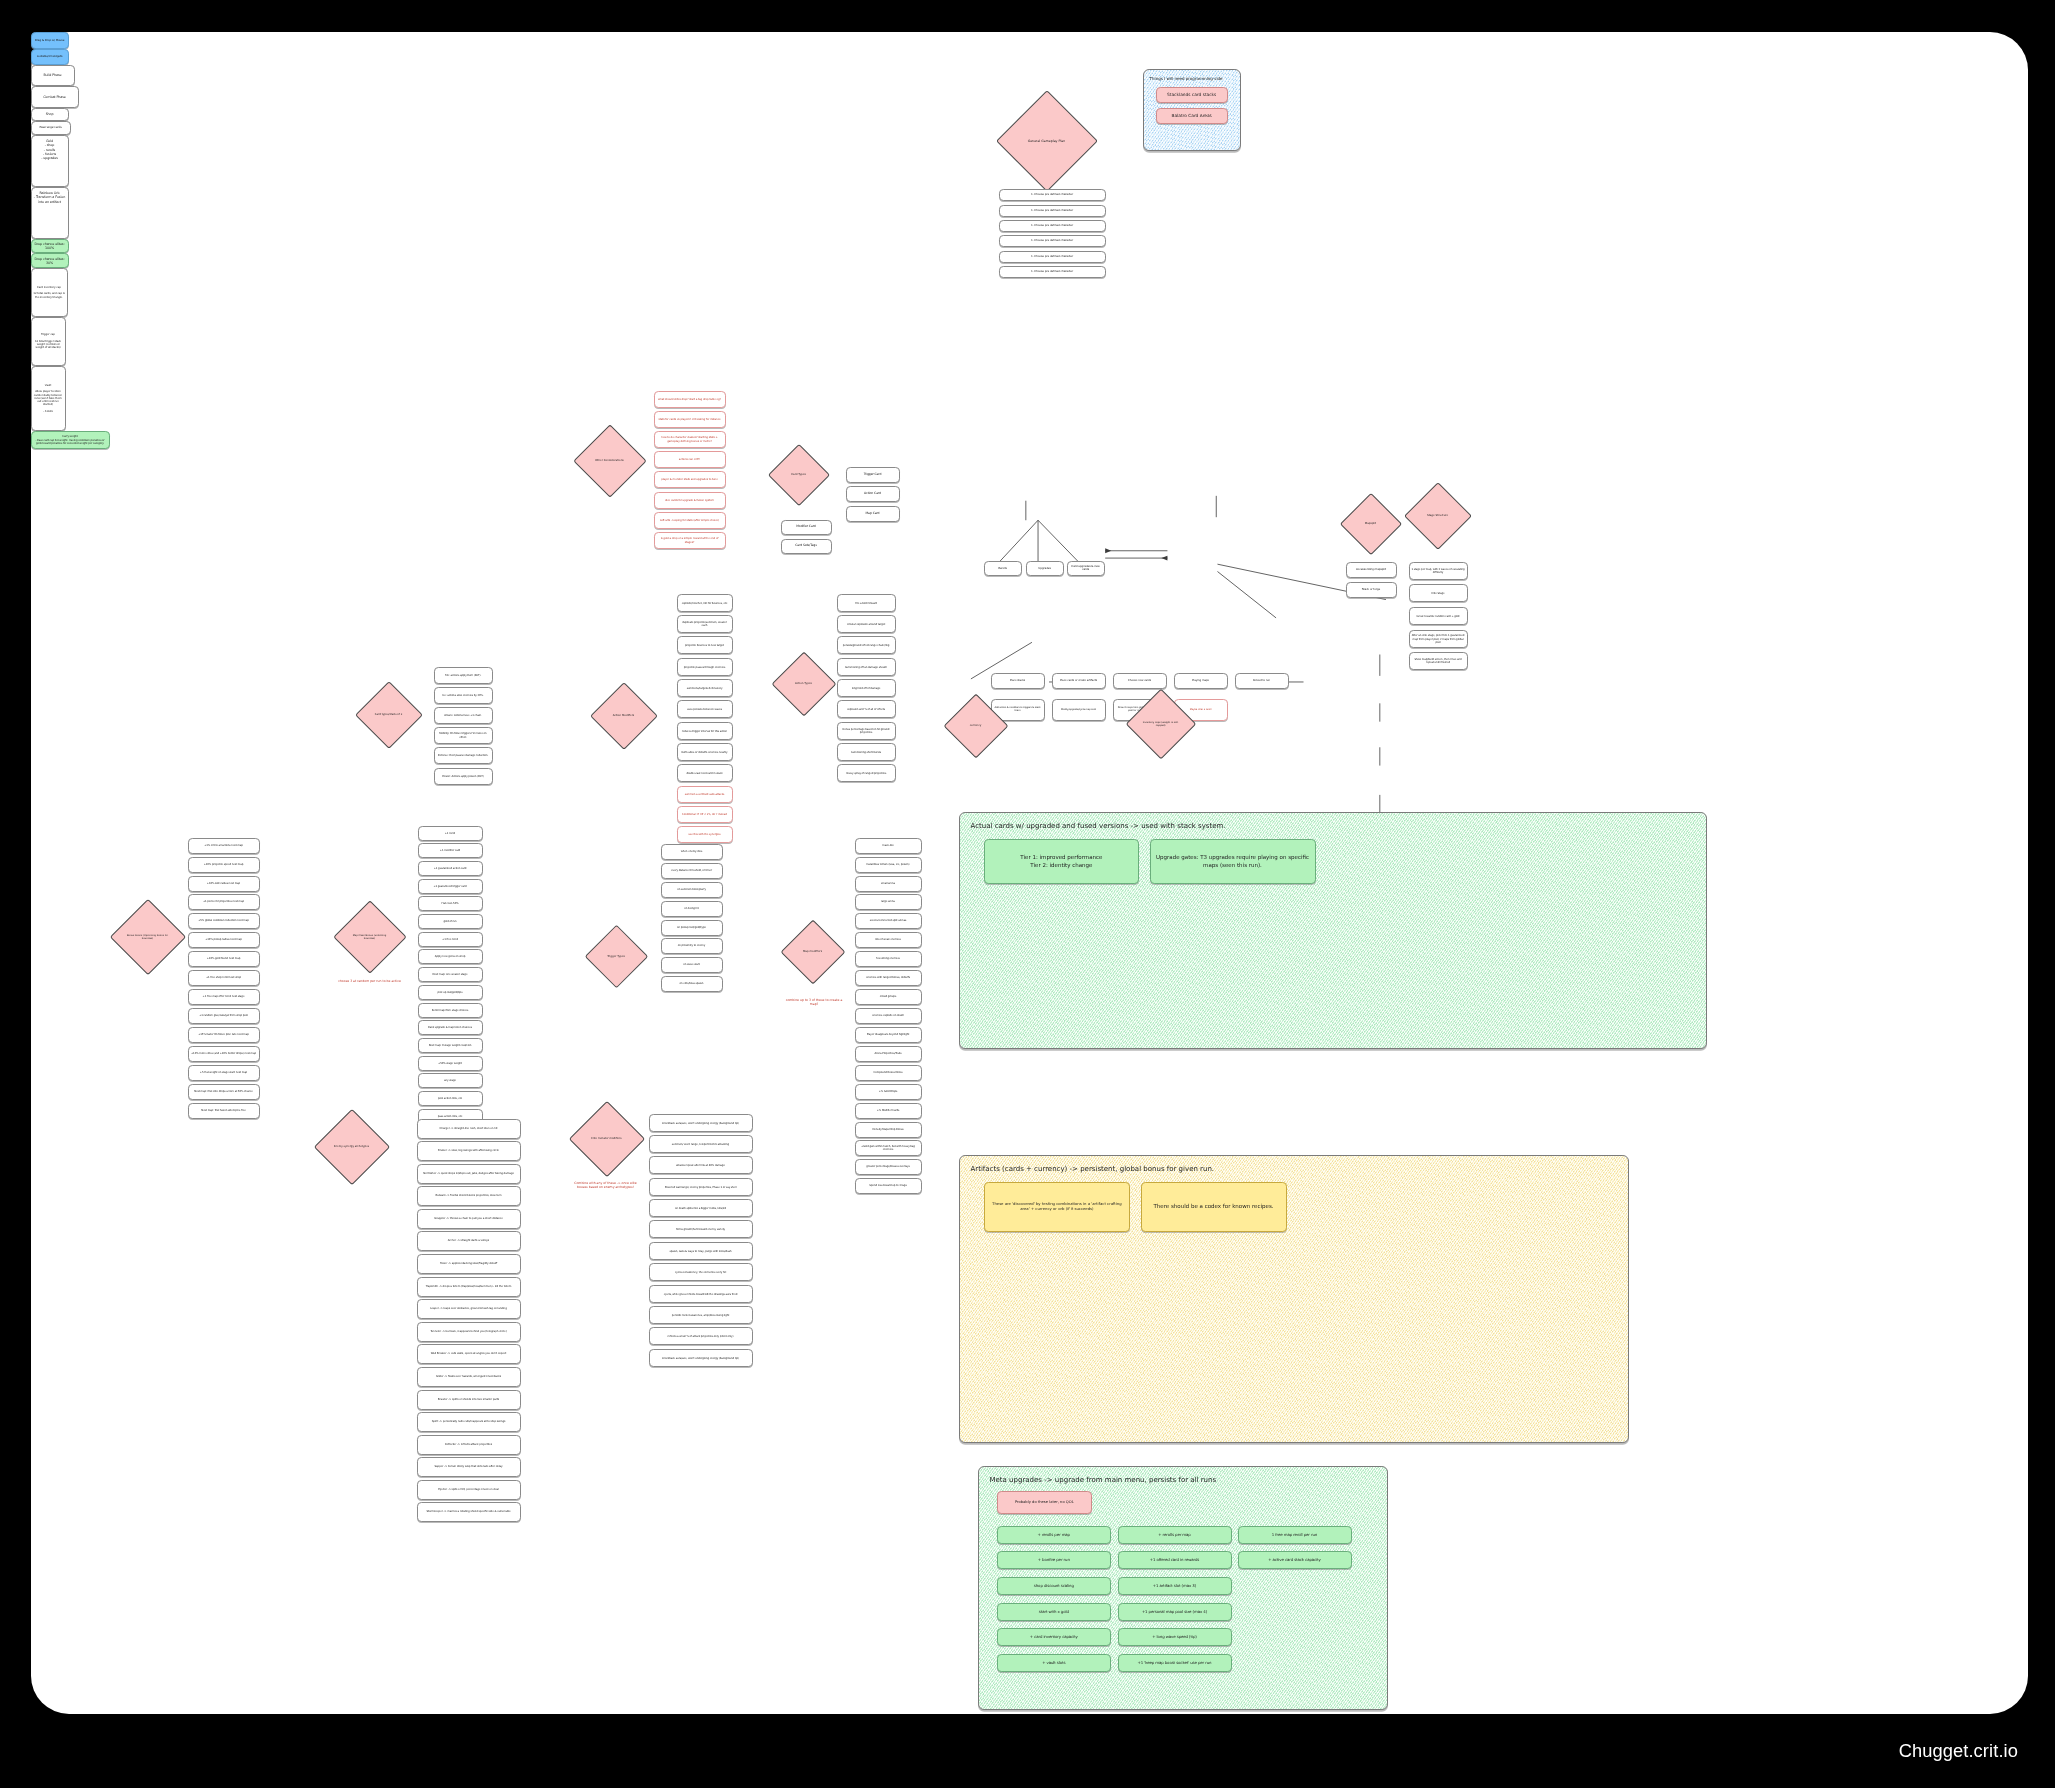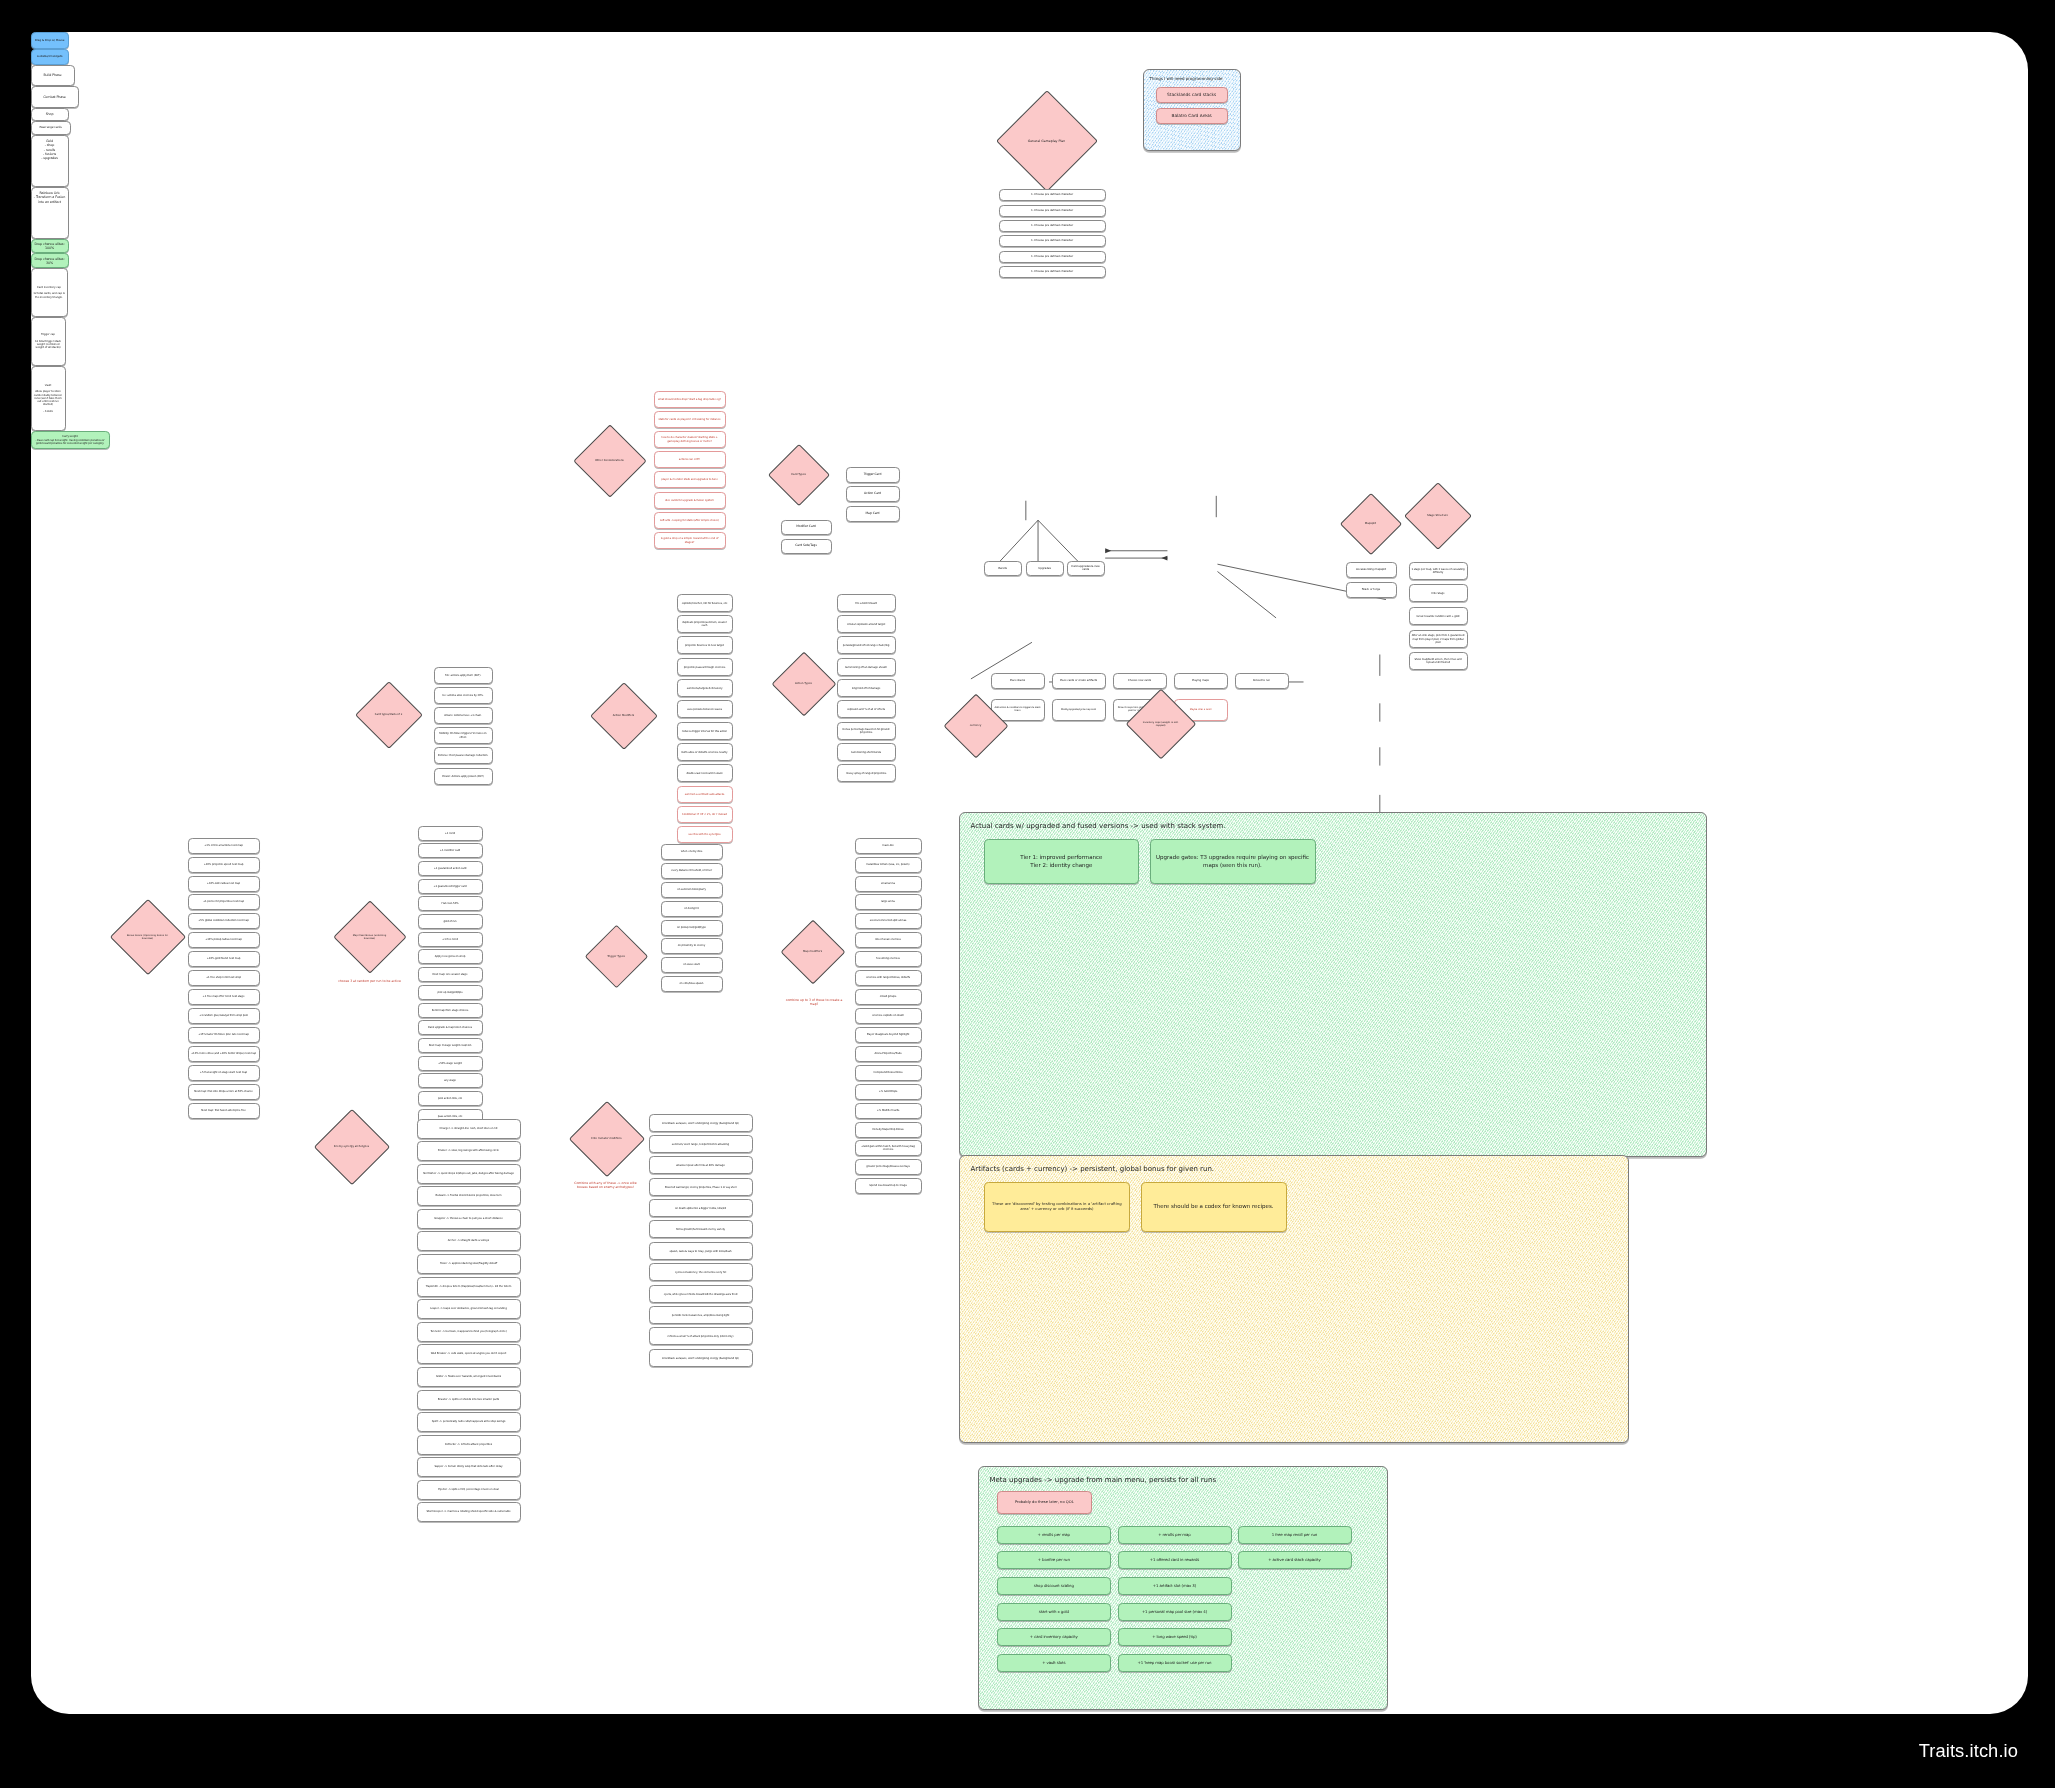--- a/index.html
+++ b/index.html
@@ -472,21 +472,21 @@
 
 12 total trigger stack weight (combined weight of all stacks)</div>
     <div class="rect" style="left:1249px; top:662px; width:35px; height:65px; font-size:2.7px; white-space:pre-line;">Vault
 
 Allow player to store cards reliably between runs (won't take them out until next run started)
 
 - 3 slots</div>
     <div class="rect greenf" style="left:1161px; top:715px; width:79px; height:18.3px; font-size:2.6px; white-space:pre-line;">Carry weight
 - Base card cap 0-4 weight. Having cooldown penalties or gold-reward penalties for exceeded weight per category.</div>
 
-    <div class="frame green" style="left:928px; top:780px; width:748px; height:345px;">
+    <div class="frame green" style="left:928px; top:780px; width:748px; height:237px;">
       <div class="ftitle">Actual cards w/ upgraded and fused versions -&gt; used with stack system.</div>
       <div class="chip big" style="left:24.4px; top:26px; width:155px; height:45px; white-space:pre-line;">Tier 1: improved performance
 Tier 2: identity change</div>
       <div class="chip big" style="left:190px; top:26px; width:166px; height:45px;">Upgrade gates: T3 upgrades require playing on specific maps (seen this run).</div>
     </div>
 
     <div class="frame yellow" style="left:928px; top:1123px; width:670px; height:288px;">
       <div class="ftitle">Artifacts (cards + currency) -&gt; persistent, global bonus for given run.</div>
       <div class="chip yellow tiny" style="left:24.4px; top:26px; width:146px; height:50px; font-size:3.8px;">These are 'discovered' by testing combinations in a 'artifact crafting area' + currency or orb (if it succeeds)</div>
       <div class="chip yellow big" style="left:181px; top:26px; width:146px; height:50px;">There should be a codex for known recipes.</div>
@@ -512,15 +512,15 @@
           <div class="rect greenf" style="position: absolute; left: 139px; top: 187px; width: 114px; height: 18.3px; font-size: 3.9px;">+1 'keep map boost socket' use per run</div>
         </div>
       <div id="meta-col3">
           <div class="rect greenf" style="position: absolute; left: 259px; top: 59px; width: 114px; height: 18.3px; font-size: 3.9px;">1 free map reroll per run</div>
           <div class="rect greenf" style="position: absolute; left: 259px; top: 84px; width: 114px; height: 18.3px; font-size: 3.9px;">+ active card stack capacity</div>
         </div>
     </div>
 
   </div>
 
-  <div id="watermark">Traits.itch.io</div>
+  <div id="watermark">Chugget.crit.io</div>
 </div>
 
 
 </body></html>

